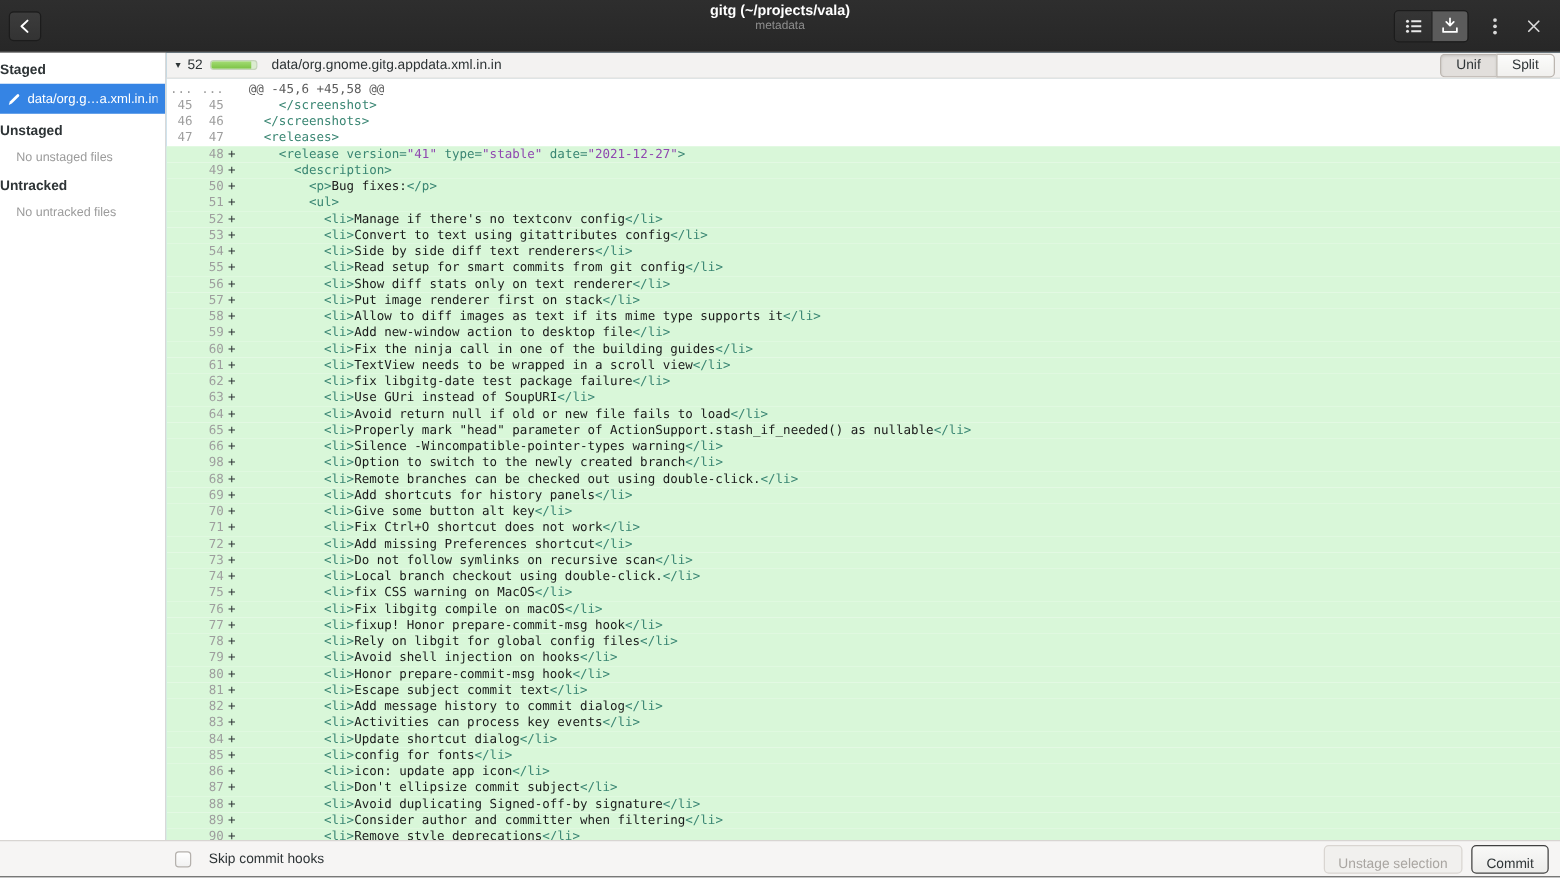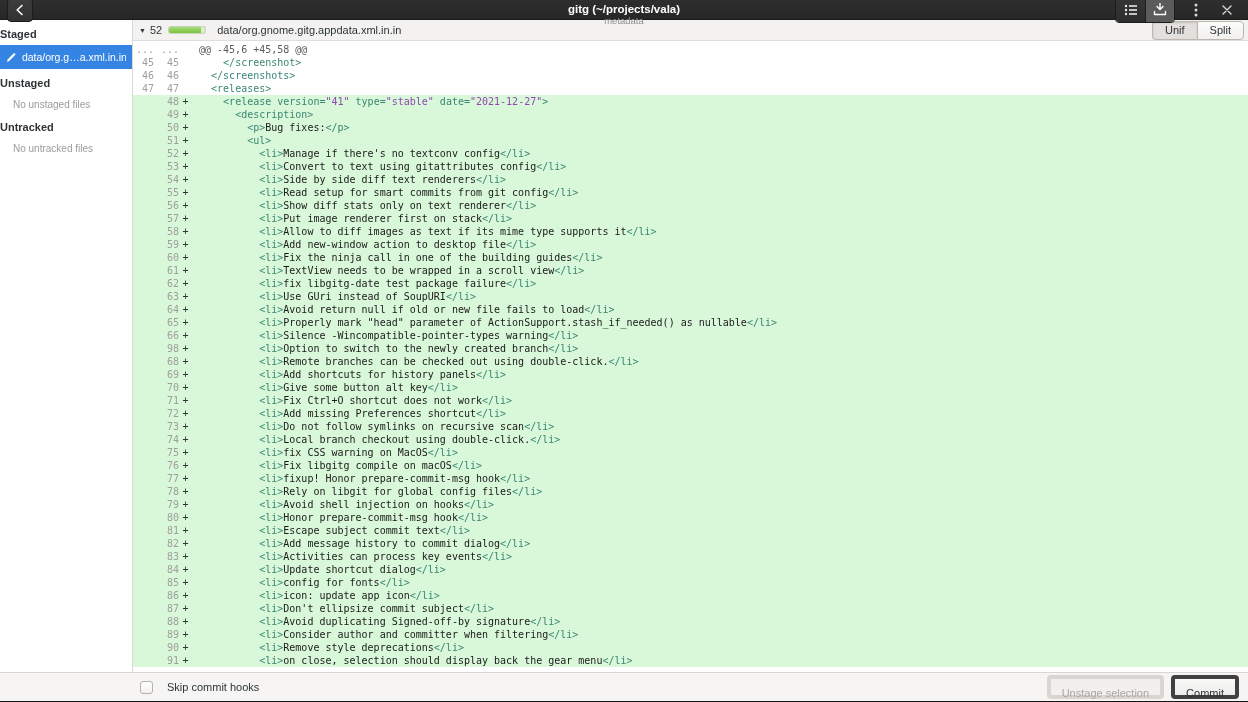--- a/index.html
+++ b/index.html
@@ -7,21 +7,21 @@
     --added-bg:#d9f7d9;
     --tag:#3a8673;
     --str:#9048b0;
   }
   *{margin:0;padding:0;box-sizing:border-box;}
   html,body{width:1248px;height:702px;overflow:hidden;}
   body{font-family:"Liberation Sans",sans-serif;background:#fff;}
   .window{width:1248px;height:702px;display:flex;flex-direction:column;border-bottom:1px solid #141414;}
 
   
-  .headerbar{height:20px;background:linear-gradient(#2e2e2e,#272727);border-bottom:1px solid #1b1b1b;
+  .headerbar{height:42px;background:linear-gradient(#2e2e2e,#272727);border-bottom:1px solid #1b1b1b;
     display:flex;align-items:center;position:relative;flex:none;color:#fff;}
   .hb-btn{display:flex;align-items:center;justify-content:center;border:1px solid #1c1c1c;border-radius:4px;
     background:linear-gradient(#3c3c3c,#333);cursor:pointer;}
   .back{width:26px;height:24px;margin-left:7px;}
   .hb-title{position:absolute;left:50%;top:3px;transform:translateX(-50%);text-align:center;line-height:1.1;}
   .hb-title .t{font-size:11.5px;font-weight:bold;color:#ffffff;white-space:nowrap;}
   .hb-title .s{font-size:9.5px;color:#8f8f8f;}
   .hb-right{margin-left:auto;display:flex;align-items:center;gap:11px;padding-right:11px;}
   .linked{display:flex;border:1px solid #1c1c1c;border-radius:4px;overflow:hidden;}
   .linked .ibtn{width:29px;height:24px;display:flex;align-items:center;justify-content:center;
@@ -73,21 +73,21 @@
   .str{color:var(--str);}
 
   
   .footer{height:29px;flex:none;background:#f6f5f4;border-top:1px solid #d8d5d2;
     display:flex;align-items:center;padding:0 9px 0 140px;}
   .chk{display:flex;align-items:center;gap:14px;font-size:11px;color:#2e3436;cursor:pointer;}
   .box{width:13px;height:13px;background:linear-gradient(#ffffff,#f1f1f1);border:1px solid #b5b1ad;
     border-radius:3px;flex:none;}
   .f-right{margin-left:auto;display:flex;gap:7px;}
   .f-right button{font-family:inherit;font-size:11px;height:23px;padding:8px 11px;border-radius:4px;
-    border:4px solid #404040;background:linear-gradient(#f9f9f8,#ececea);color:#2e3436;cursor:pointer;}
+    border:1px solid #404040;background:linear-gradient(#f9f9f8,#ececea);color:#2e3436;cursor:pointer;}
   .f-right button.disabled{color:#a9a5a1;background:#f1f0ee;border-color:#d9d5d1;cursor:default;}
 </style>
 </head>
 <body>
 
 <div class="window">
 
   <div class="headerbar">
     <button class="hb-btn back">
       <svg width="12" height="12" viewBox="0 0 12 12">

